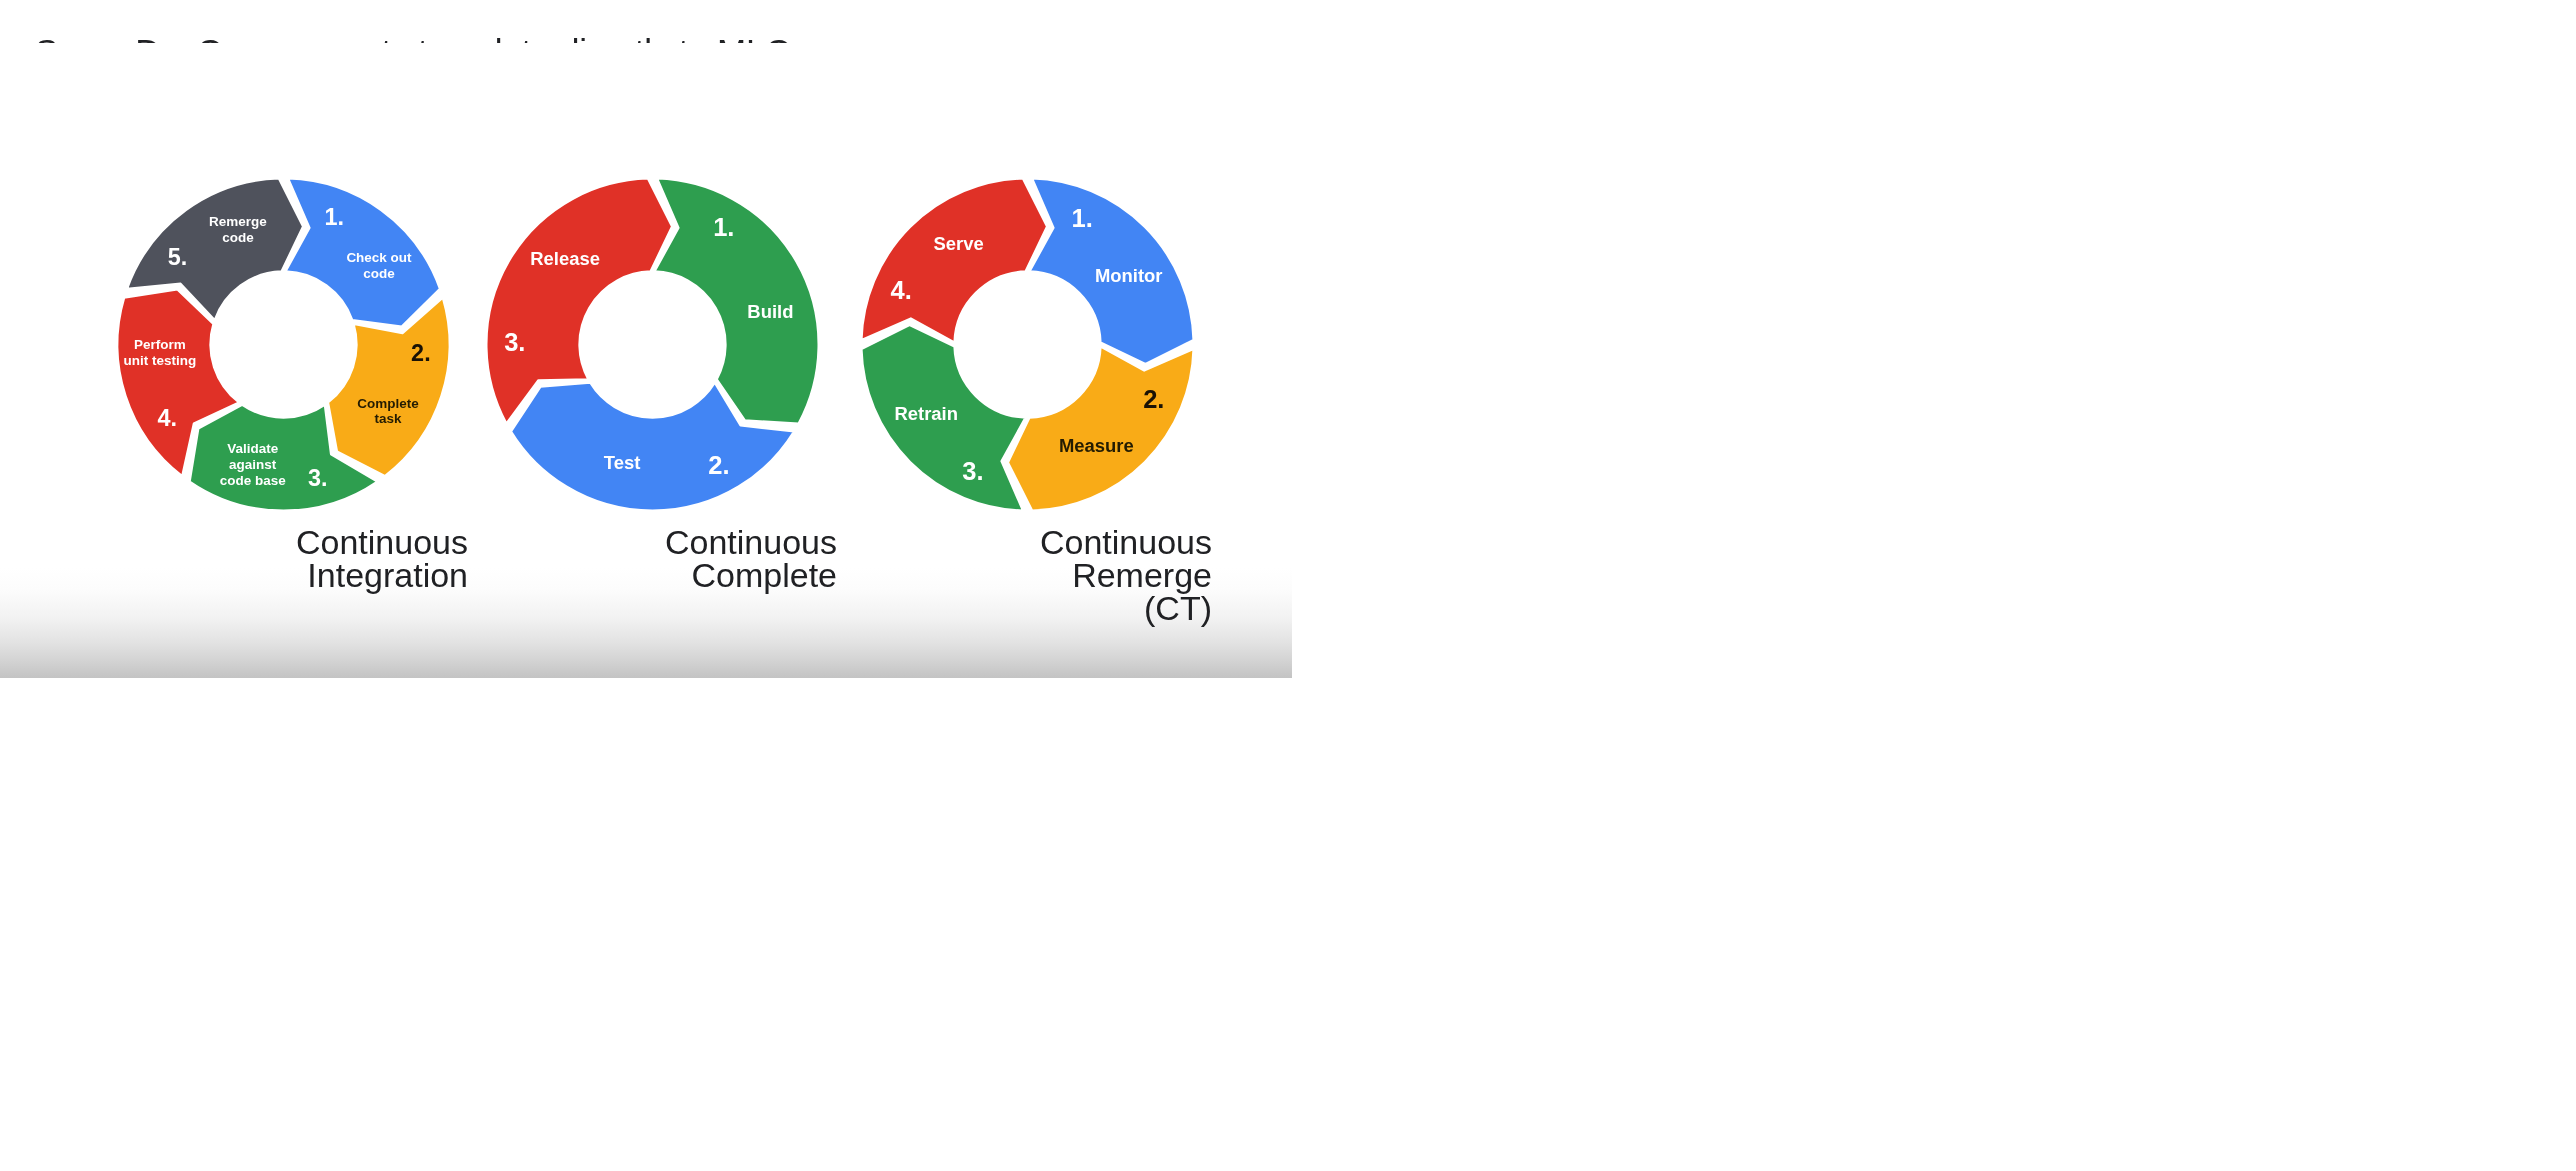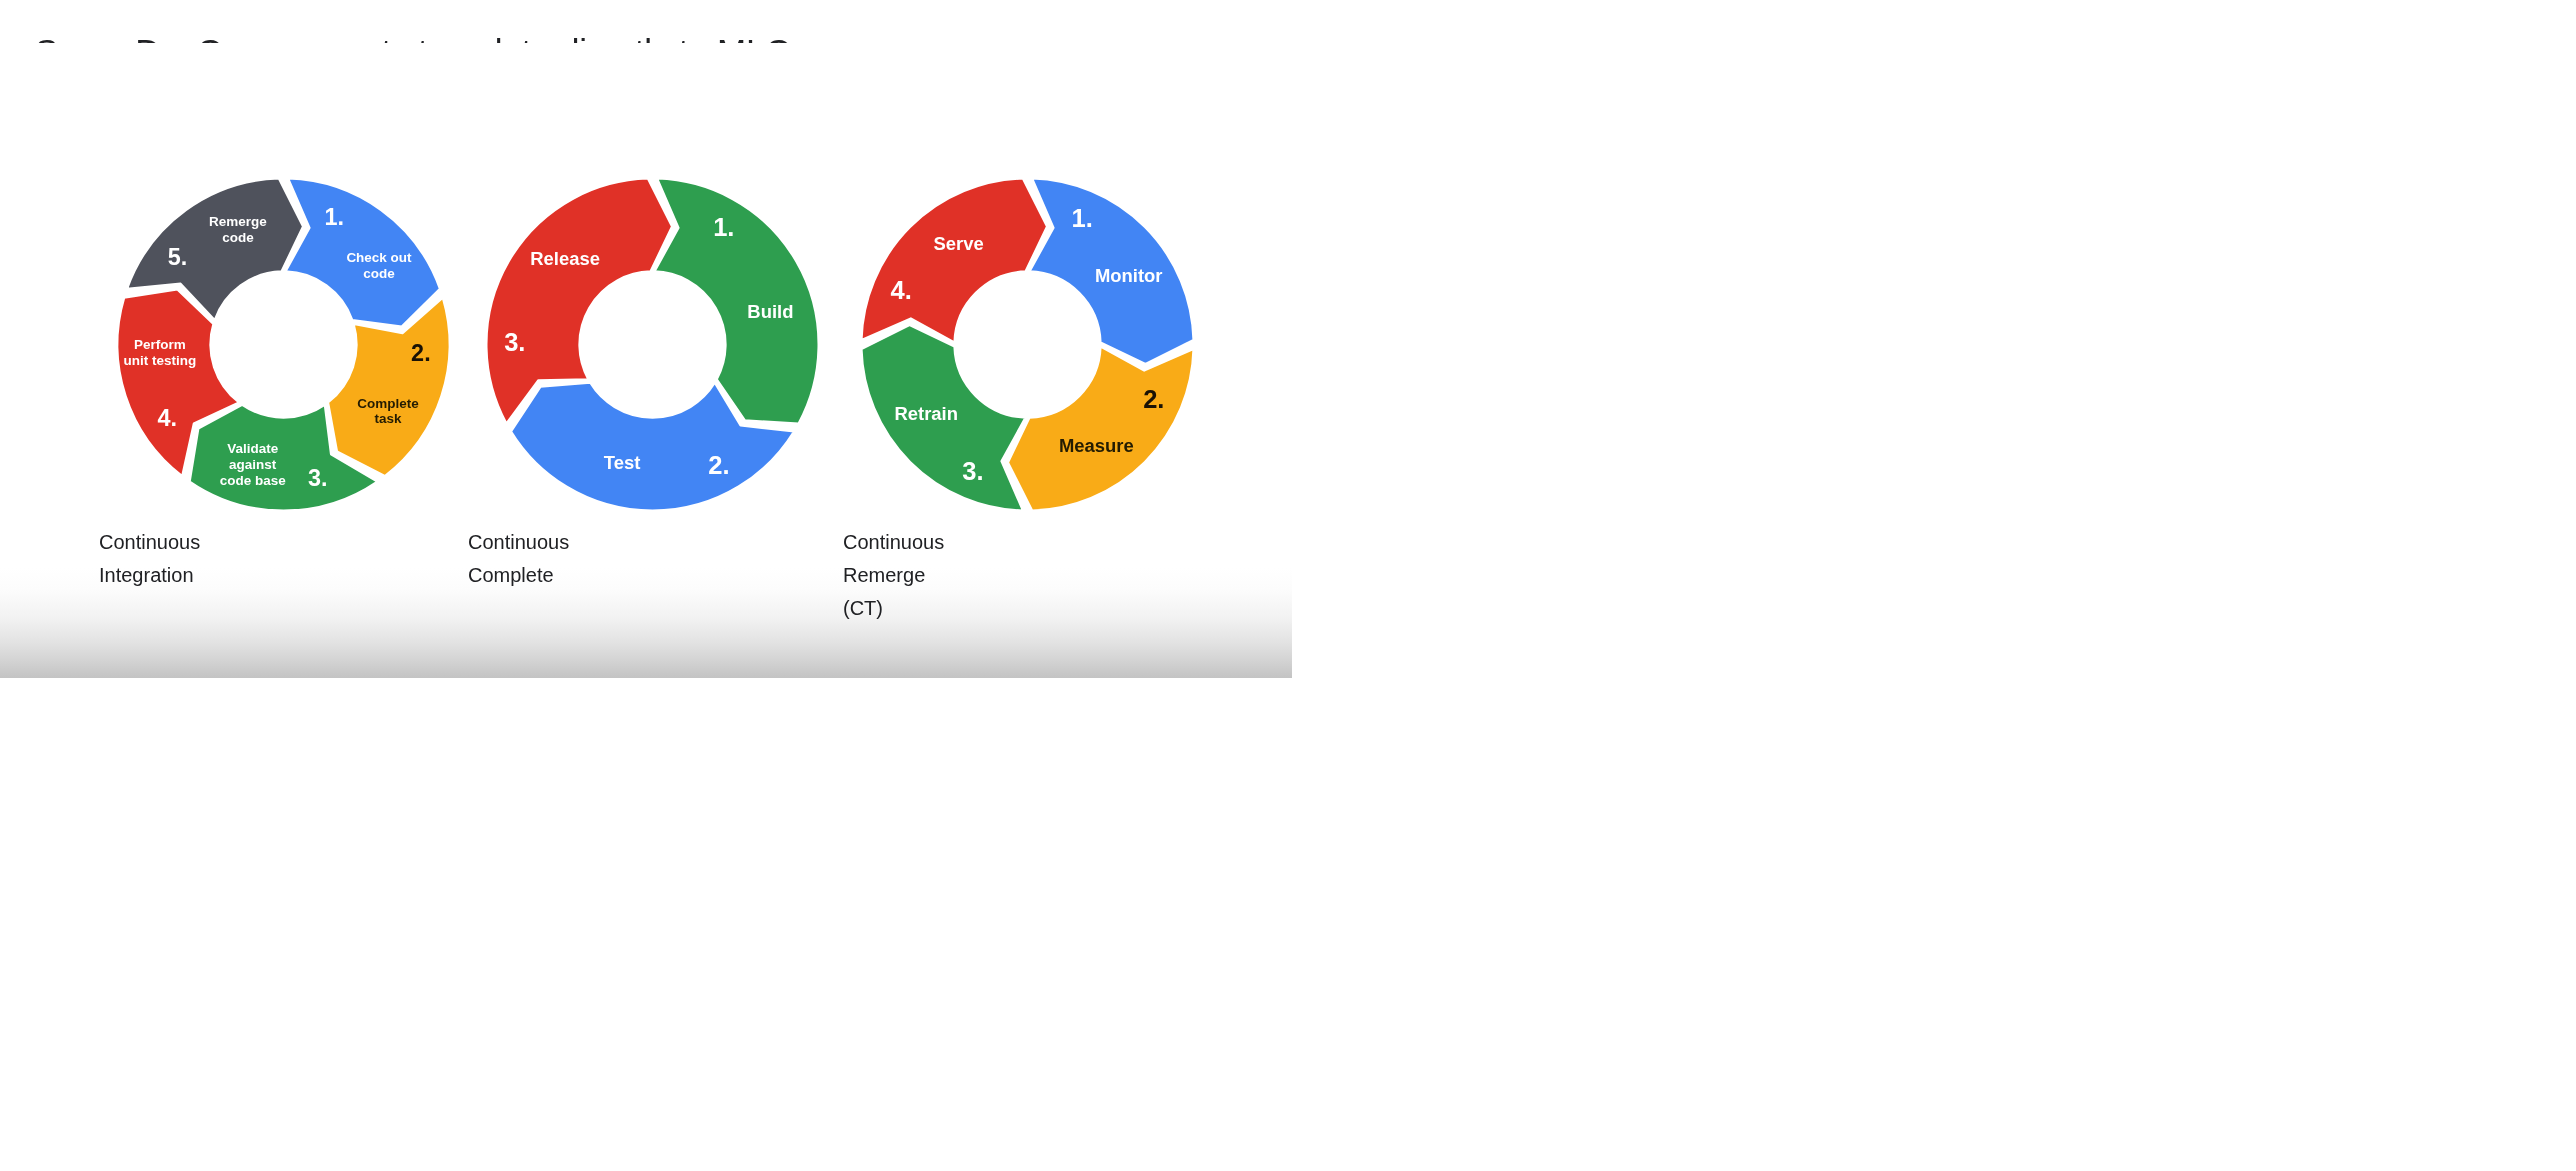--- a/index.html
+++ b/index.html
@@ -81,22 +81,22 @@
     font-weight: 700;
     fill: #ffffff;
   }
   .seg-num.dark { fill: #1a1205; }
 
   .caption {
     position: absolute;
     top: 483px;
     left: 0;
     width: 369px;
-    text-align: left;
-    font-size: 20px;
+    text-align: right;
+    font-size: 34px;
     line-height: 33px;
     color: #202124;
     font-weight: 400;
   }
   .caption .cline { display: block; }
 </style>
 </head>
 <body>
 
 <h1 id="slide-title">Some DevOps concepts translate directly to MLOps</h1>

